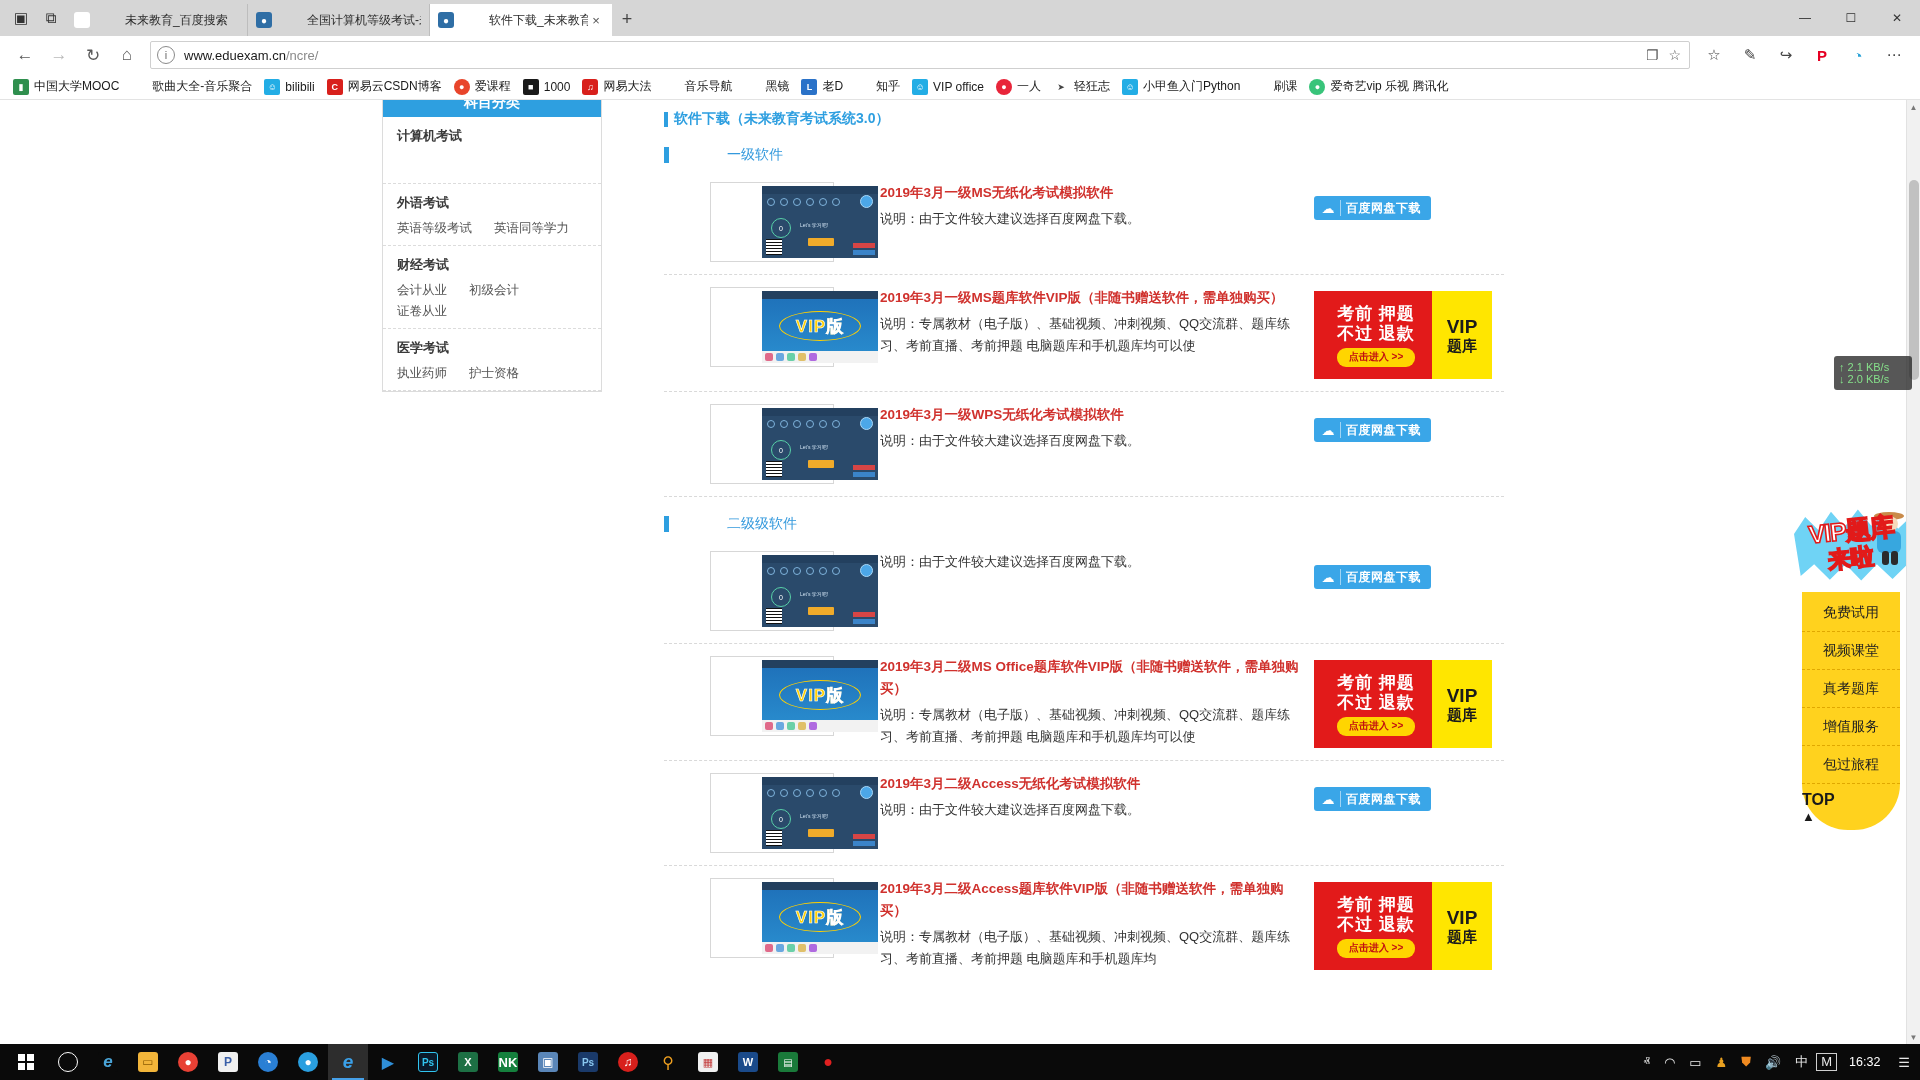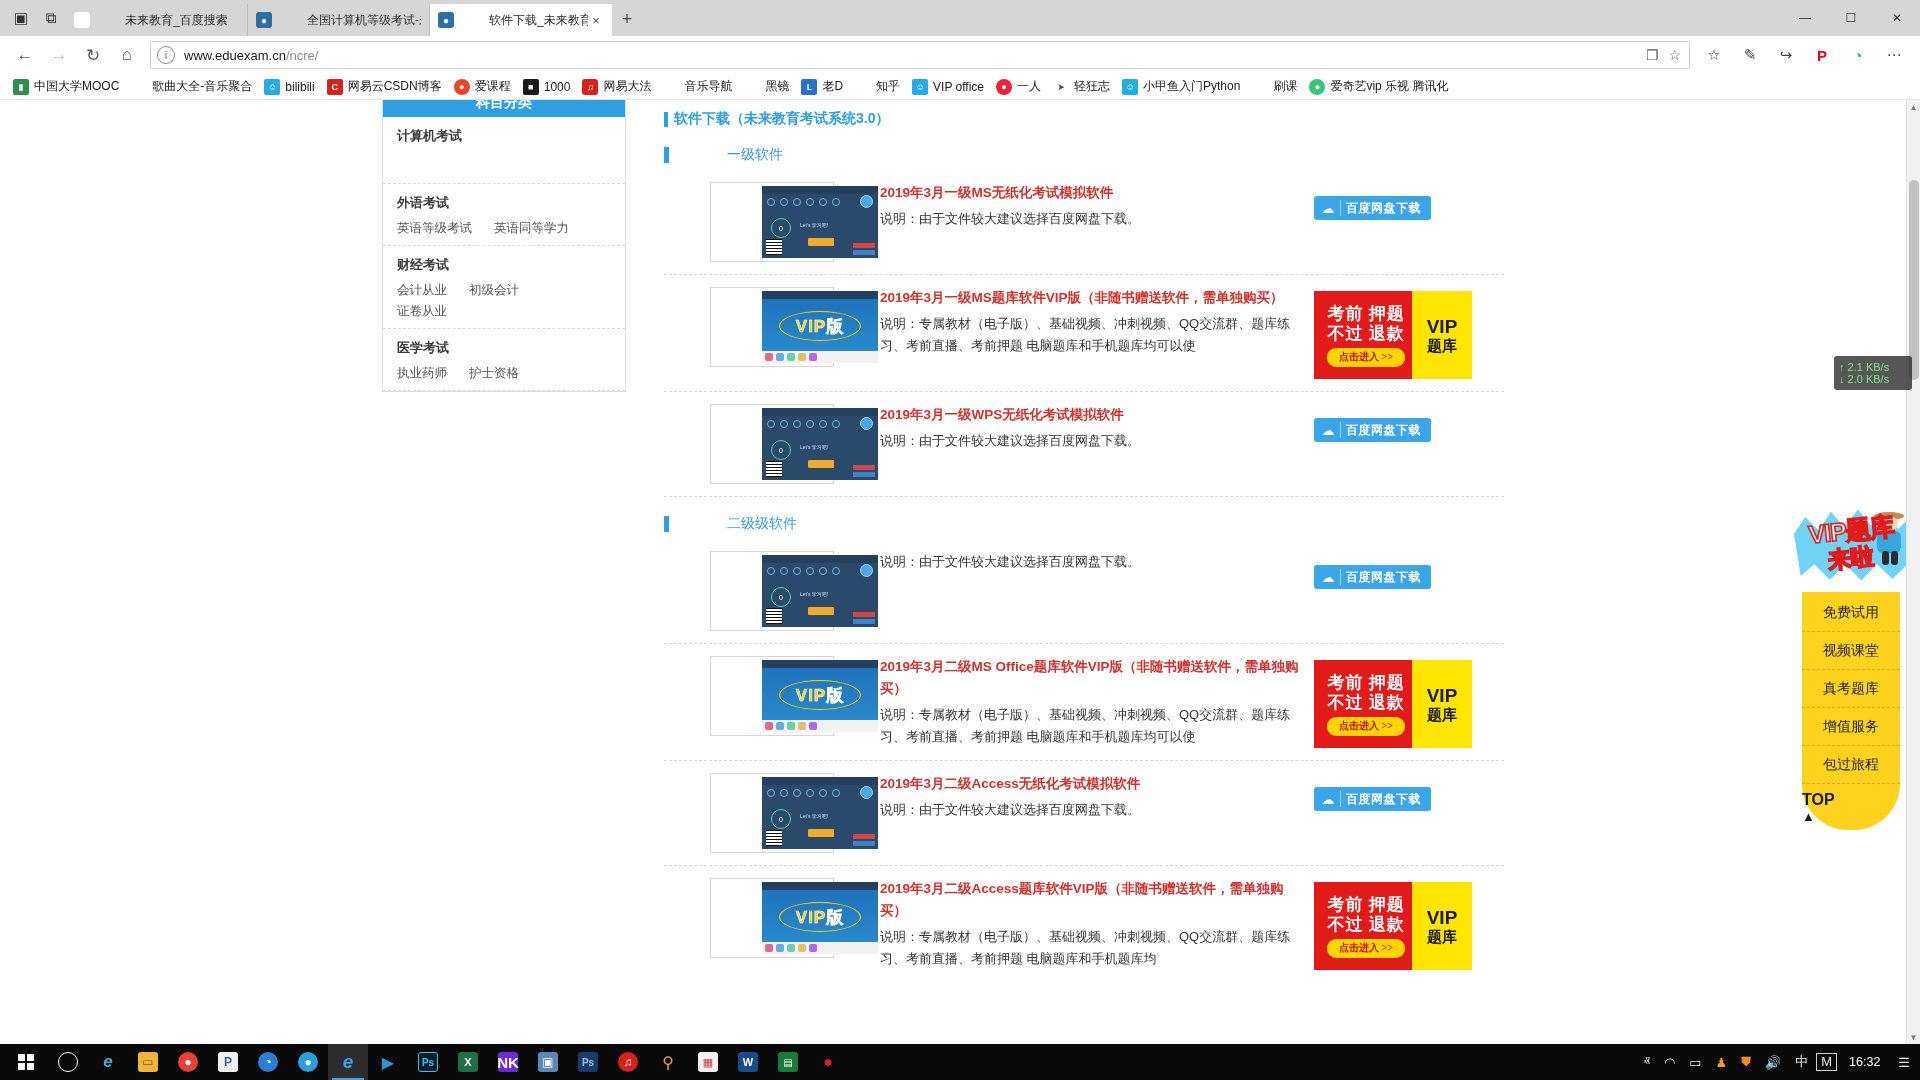--- a/index.html
+++ b/index.html
@@ -92,21 +92,21 @@
   
   .scrollbar {
     position:absolute; right:0; top:0; bottom:0; width:14px; background:#f1f1f1;
     border-left:1px solid #e2e2e2;
   }
   .sb-arrow { height:14px; display:flex;align-items:center;justify-content:center;font-size:8px;color:#777;}
   .sb-thumb { position:absolute; top: 80px; left:2px; width:10px; height: 200px; background:#c1c1c1; border-radius:5px;}
 
   
   .sidecard {
-    position:absolute; left: 0px; top: -14px; width: 244px;
+    position:absolute; left: 0px; top: -14px; width: 220px;
     background:#fff; border:1px solid #dcdcdc;
   }
   .sidecard-head {
     background:#2e9fe0; color:#fff; height: 30px; text-align:center;
     font-size:14px; line-height:30px; font-weight:bold;
     overflow:hidden;
   }
   .side-group { padding: 10px 14px 8px 14px; border-bottom: 1px dashed #dcdcdc; }
   .side-group:last-child{ border-bottom: 1px dashed #dcdcdc;}
   .side-title { font-size: 13px; font-weight:bold; color:#3a3a3a; margin-bottom: 8px;}
@@ -204,24 +204,23 @@
   .dlbtn .cloud { width: 24px; text-align:center; font-size:13px; }
   .dlbtn .sep { width:1px; height: 16px; background:#9fd4f4; margin: 0 5px 0 0;}
   .dlbtn .dltext { padding-right: 8px; letter-spacing: 0.5px;}
 
   
   .adwrap { width: 190px; flex:none; padding-top: 4px; }
   .ad {
     width: 178px; height: 88px; display:flex; position:relative; overflow:hidden;
   }
   .ad-left {
-    width: 98px; background:#e21a1a; position:relative;
+    width: 118px; background:#e21a1a; position:relative;
     display:flex; flex-direction:column; align-items:center; justify-content:center;
     padding-left: 6px;
-    font-family: Liberation Serif, serif;
   }
   .ad-left .l1, .ad-left .l2 {
     color:#fff; font-weight:bold; font-size:17px; letter-spacing:1px; line-height:20px;
     white-space:nowrap;
   }
   .ad-btn {
     margin-top: 4px; background:#ffd500; color:#c21010; font-weight:bold;
     font-size: 10px; border-radius: 9px; padding: 2.5px 12px; white-space:nowrap;
   }
   .ad-right {
@@ -822,21 +821,21 @@
   <div class="tb-item">
       <span class="tb-ico" style="background:transparent;color:#2f8fd8;font-size:16px">▶</span>
     </div>
   <div class="tb-item">
       <span class="tb-ico" style="background:#0a1a2a;color:#31c5f0;font-size:10px;border:1px solid #31c5f0">Ps</span>
     </div>
   <div class="tb-item">
       <span class="tb-ico" style="background:#1d7044;color:#fff;font-size:11px">X</span>
     </div>
   <div class="tb-item">
-      <span class="tb-ico" style="background:#6d28d9;color:#fff;font-size:15px">NK</span>
+      <span class="tb-ico" style="background:#15803d;color:#fff;font-size:13px">NK</span>
     </div>
   <div class="tb-item">
       <span class="tb-ico" style="background:#5a86b8;color:#fff">▣</span>
     </div>
   <div class="tb-item">
       <span class="tb-ico" style="background:#1a3a6a;color:#8ac8f0;font-size:10px">Ps</span>
     </div>
   <div class="tb-item">
       <span class="tb-ico" style="background:#d8201c;border-radius:50%;color:#fff;font-size:12px">♫</span>
     </div>

